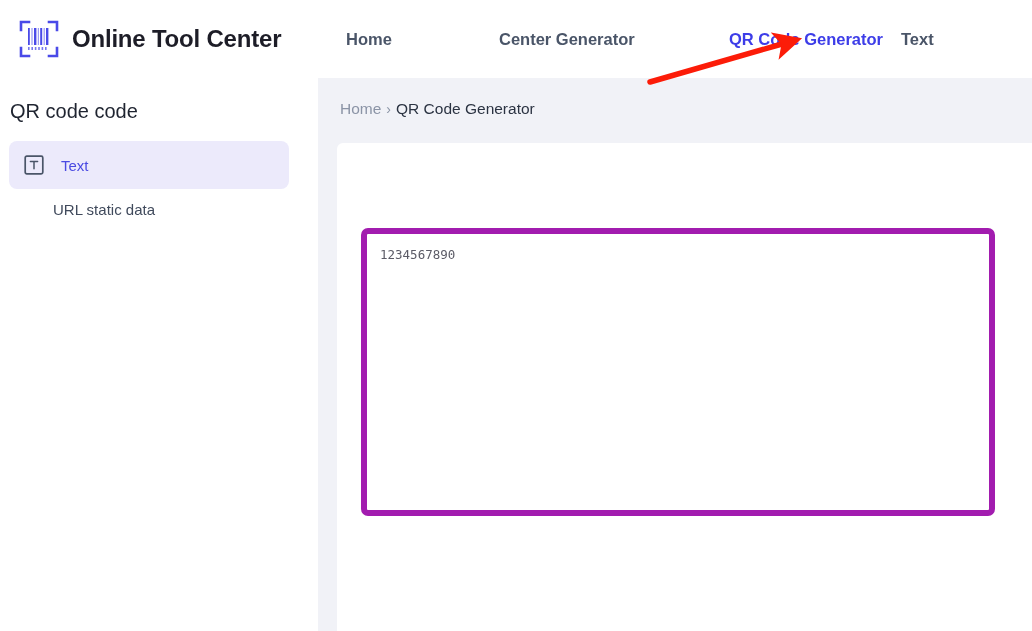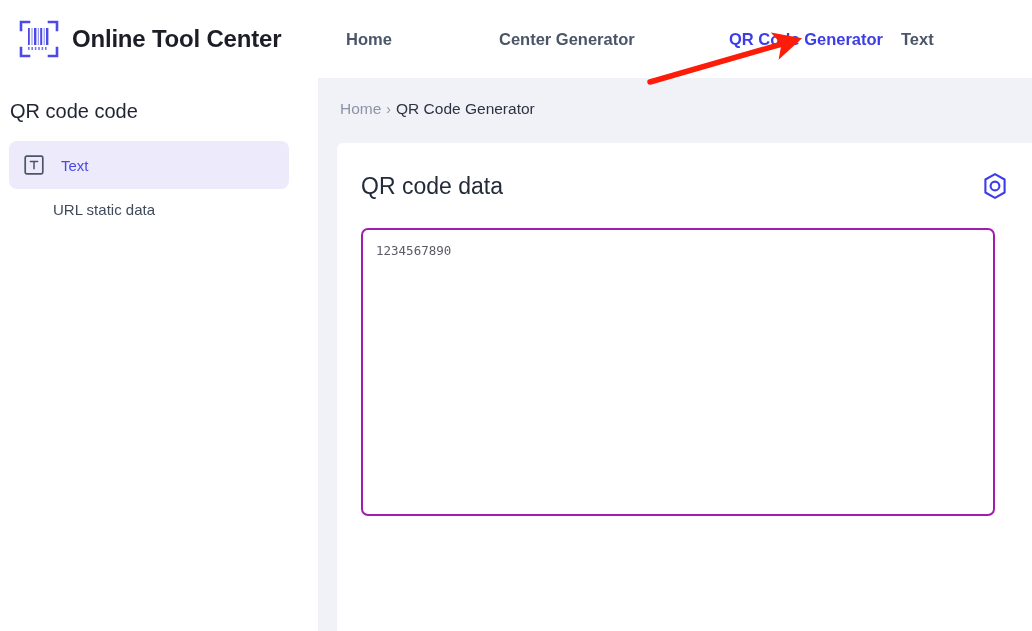--- a/index.html
+++ b/index.html
@@ -183,21 +183,21 @@
     border: none;
     padding: 0;
     display: block;
   }
 
   #qr-data-textarea {
     position: absolute;
     left: 24px; top: 85px;
     width: 634px;
     height: 288px;
-    border: 2px solid #a21caf;
+    border: 6px solid #a21caf;
     border-radius: 7px;
     background: #ffffff;
     resize: none;
     outline: none;
     padding: 12px 13px;
     font-family: "DejaVu Sans Mono", monospace;
     font-size: 12.5px;
     color: #5b5b66;
     line-height: 1.4;
   }
@@ -271,30 +271,20 @@
   <main id="content">
 
     <div id="breadcrumb">
       <a id="breadcrumb-home">Home</a>
       <span id="breadcrumb-separator">›</span>
       <span id="breadcrumb-current">QR Code Generator</span>
     </div>
 
     <section id="card">
 
-      <div id="card-header">
-        <h1 id="card-title">QR code data</h1>
-
-        <button id="settings-icon-btn">
-          <svg viewBox="0 0 30 30" width="30" height="30">
-            <path d="M15 3.1 L24.6 8.5 L24.6 21.5 L15 26.9 L5.4 21.5 L5.4 8.5 Z" fill="none" stroke="#3d3de8" stroke-width="2.1" stroke-linejoin="round"></path>
-            <circle cx="15" cy="15" r="4.4" fill="none" stroke="#3d3de8" stroke-width="2.1"></circle>
-          </svg>
-        </button>
-      </div>
 
       <textarea id="qr-data-textarea" placeholder="Enter text here" style="">1234567890</textarea>
 
     </section>
   </main>
 
   <svg id="arrow-annotation" viewBox="0 0 185 62">
     <defs>
       <marker id="arrowhead" markerWidth="5.2" markerHeight="5.2" refX="1.4" refY="2.6" orient="auto">
         <path d="M0,0 L5.2,2.6 L0,5.2 L1.3,2.6 Z" fill="#fc1c08"></path>

